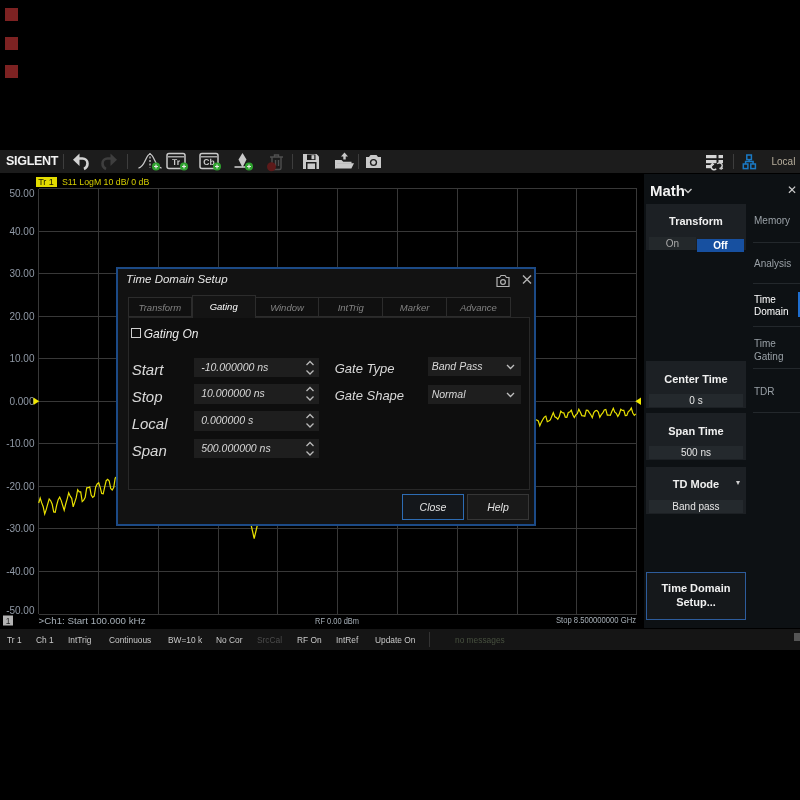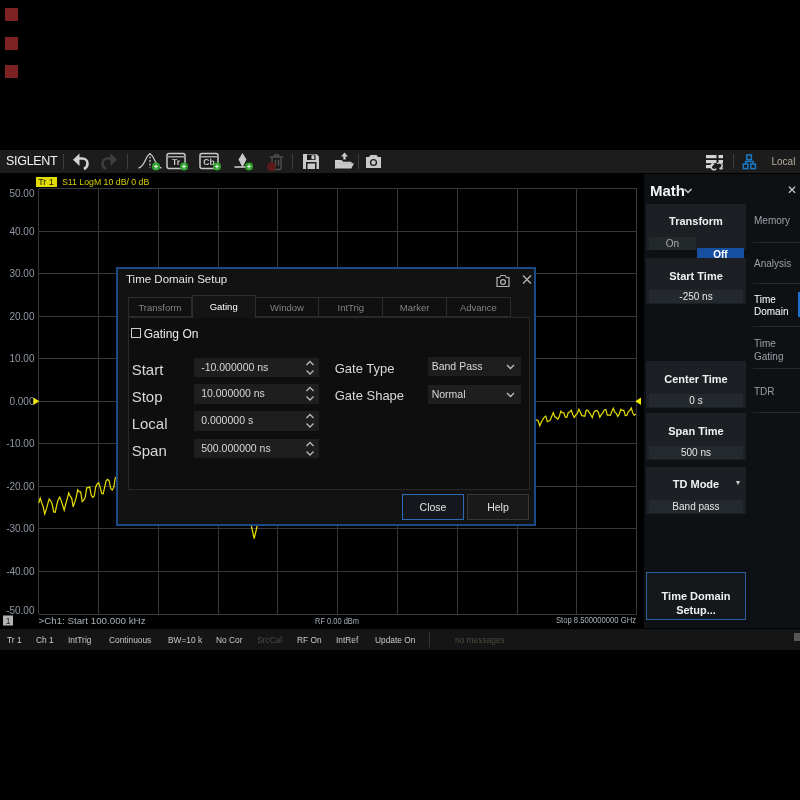--- a/index.html
+++ b/index.html
@@ -1,27 +1,27 @@
 <!DOCTYPE html>
 <html><head><meta charset="utf-8"><style>
 *{margin:0;padding:0;box-sizing:border-box;}
 html,body{width:800px;height:800px;background:#000;overflow:hidden;font-family:"Liberation Sans",sans-serif;}
 #stage{position:absolute;top:0;left:0;width:800px;height:800px;background:#000;}
 .redsq{position:absolute;left:5px;width:13px;height:13px;background:#7d2222;}
 #toolbar{position:absolute;left:0;top:150px;width:800px;height:23px;background:#1c1c1c;}
 .tsep{position:absolute;top:4px;width:1px;height:15px;background:#3d3d3d;}
-#logo{position:absolute;left:6px;top:4px;color:#f2f2f2;font-size:12.5px;font-weight:normal;letter-spacing:-0.3px;}
+#logo{position:absolute;left:6px;top:4px;color:#f2f2f2;font-size:12.5px;font-weight:bold;letter-spacing:-0.3px;}
 #local{position:absolute;left:771.5px;top:6px;color:#b7ae9c;font-size:10px;}
 #thdr{position:absolute;left:0;top:174px;width:644px;height:14px;color:#d6cf00;font-size:9.5px;}
 #tr1chip{position:absolute;left:35.5px;top:3px;width:21px;height:10px;background:#e3dc00;color:#1a1a00;font-size:9px;text-align:center;line-height:10px;}
 #thtext{position:absolute;left:62px;top:2px;}
 #plotsvg{position:absolute;left:0;top:174px;}
 .axl{fill:#9099a6;font-size:10px;font-family:"Liberation Sans",sans-serif;}
 .stxt{fill:#a7b0b8;font-size:9.5px;font-family:"Liberation Sans",sans-serif;}
-#dialog{position:absolute;left:116px;top:267px;width:420px;height:259px;background:#121212;border:2px solid #1c4a86;}
+#dialog{position:absolute;left:116px;top:267px;width:420px;height:259px;background:#121212;border:2px solid #1c4a86;font-style:italic;}
 #dtitle{position:absolute;left:8px;top:4px;color:#e4e4e4;font-size:11.5px;}
 .dtab{position:absolute;top:27.5px;height:20px;width:63.8px;background:#101010;border:1px solid #2c2c2c;border-left:none;color:#828282;font-size:9.5px;text-align:center;line-height:19px;}
 #tabsel{position:absolute;top:25.5px;height:23px;left:73.8px;width:63.8px;background:#141414;border:1px solid #2c2c2c;border-bottom:none;color:#fff;font-size:9.5px;text-align:center;line-height:21px;z-index:3;}
 #dpanel{position:absolute;left:9.7px;top:47.5px;width:402px;height:173px;background:#0e0e0e;border:1px solid #282828;}
 .cb{position:absolute;left:2.5px;top:10px;width:10px;height:10px;border:1px solid #cfcfcf;background:#0e0e0e;}
 #cblab{position:absolute;left:15px;top:9px;color:#ececec;font-size:12px;}
 .flab{position:absolute;left:3px;color:#d8d8d8;font-size:15px;}
 .fbox{position:absolute;left:65.5px;width:125px;height:19.5px;background:#1e1e1e;color:#d8d8d8;font-size:10.5px;line-height:19.5px;padding-left:7px;}
 .spin{position:absolute;right:2px;top:0;width:14px;height:19.5px;}
 .glab{position:absolute;left:206px;color:#d8d8d8;font-size:13px;}
@@ -30,21 +30,21 @@
 #dclose{left:284px;top:224.5px;background:#14171b;border:1.5px solid #2d6cb4;}
 #dhelp{left:349px;top:224.5px;background:#191919;border:1px solid #363636;}
 #sidebar{position:absolute;left:644px;top:174px;width:156px;height:454px;background:#0d1114;}
 #mhdr{position:absolute;left:6px;top:8px;color:#f2f2f2;font-size:15px;font-weight:bold;}
 #mhx{position:absolute;left:143px;top:9px;color:#cccccc;font-size:12px;font-weight:normal;}
 .sblk{position:absolute;left:2px;width:100px;background:#1c2024;}
 .sblab{position:absolute;width:100%;text-align:center;color:#f0f0f0;font-weight:bold;font-size:11px;}
 .sbval{position:absolute;left:3px;width:94px;height:13px;background:#24292d;color:#e6e6e6;font-size:10px;text-align:center;line-height:13px;}
 .mitem{position:absolute;left:110px;color:#99a0a6;font-size:10px;line-height:12.5px;}
 .msep{position:absolute;left:109px;width:47px;height:1px;background:#23282c;}
-#tdsbtn{position:absolute;left:2px;top:398px;width:100px;height:48px;background:#15181b;border:1px solid #2d5c9c;color:#f0f0f0;font-weight:bold;font-size:11px;text-align:center;padding-top:17px;line-height:13.5px;}
+#tdsbtn{position:absolute;left:2px;top:398px;width:100px;height:48px;background:#15181b;border:1px solid #2d5c9c;color:#f0f0f0;font-weight:bold;font-size:11px;text-align:center;padding-top:9px;line-height:13.5px;}
 #botbar{position:absolute;left:0;top:628.5px;width:800px;height:21.5px;background:#151515;}
 .bi{position:absolute;top:5.5px;color:#c9c9c9;font-size:9.5px;transform:scaleX(0.88);transform-origin:0 0;}
 </style></head><body>
 <div id="stage">
 <div class="redsq" style="top:8px"></div>
 <div class="redsq" style="top:37px"></div>
 <div class="redsq" style="top:65px"></div>
 
 <div id="toolbar">
 <span id="logo">SIGLENT</span>
@@ -242,26 +242,22 @@
 
 <div id="sidebar">
 <div id="mhdr">Math</div>
       <svg width="10" height="8" viewBox="0 0 10 8" style="position:absolute;left:39px;top:13px">
         <path d="M1.5 2 L5 5.5 8.5 2" stroke="#c9c9c9" stroke-width="1.4" fill="none"></path>
       </svg>
 <div id="mhx">✕</div>
 <div class="sblk" style="top:29.6px;height:46.4px">
         <div class="sblab" style="top:11px">Transform</div>
 <div style="position:absolute;left:3px;top:33px;width:47px;height:13px;background:#23282b;color:#a9a9a9;font-size:10px;text-align:center;line-height:13px">On</div>
-<div style="position:absolute;left:51px;top:44px;width:47px;height:13px;background:#1750a0;color:#fff;font-weight:bold;font-size:10px;text-align:center;line-height:13px">Off</div>
-</div>
-<div class="sblk" style="top:83.5px;height:46px">
-        <div class="sblab" style="top:12px">Start Time</div>
-        <div class="sbval" style="top:32px">-250 ns</div>
-      </div>
+<div style="position:absolute;left:51px;top:35px;width:47px;height:13px;background:#1750a0;color:#fff;font-weight:bold;font-size:10px;text-align:center;line-height:13px">Off</div>
+</div>
 <div class="sblk" style="top:187.2px;height:46.4px">
         <div class="sblab" style="top:12px">Center Time</div>
         <div class="sbval" style="top:33px">0 s</div>
       </div>
 <div class="sblk" style="top:239px;height:47px">
         <div class="sblab" style="top:12px">Span Time</div>
         <div class="sbval" style="top:33px">500 ns</div>
       </div>
 <div class="sblk" style="top:293px;height:47px">
         <div class="sblab" style="top:11px">TD Mode</div>

